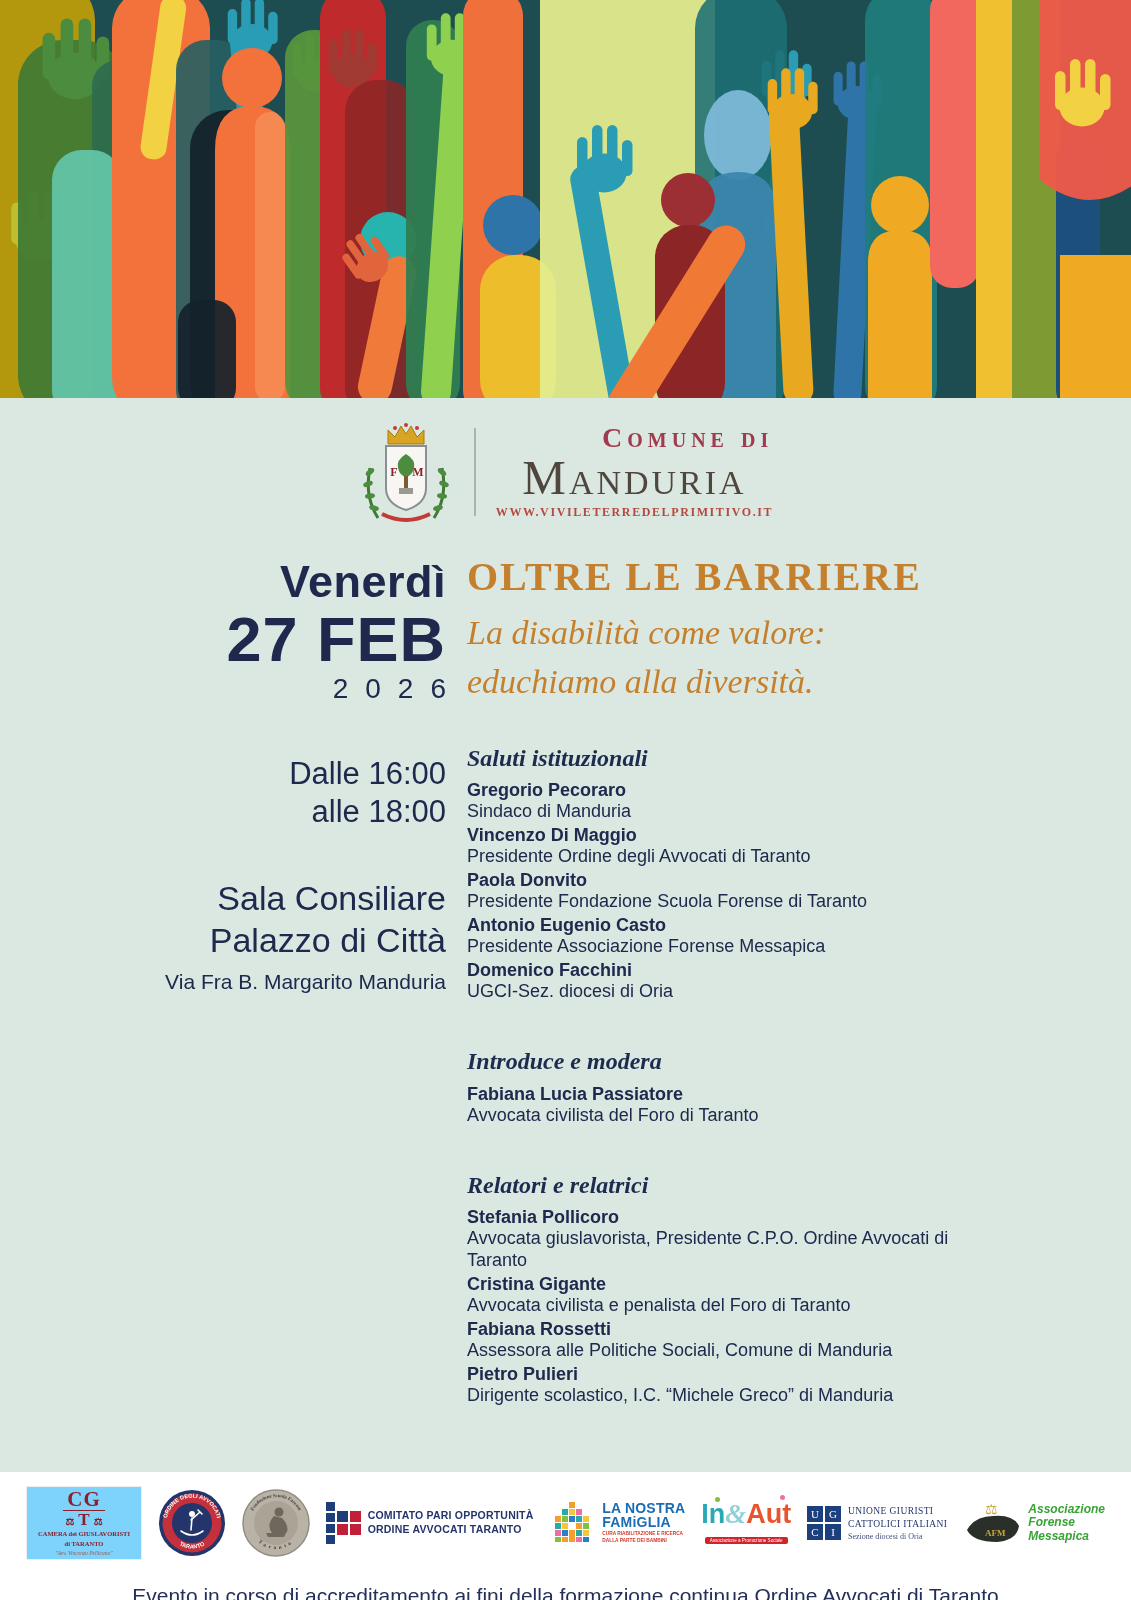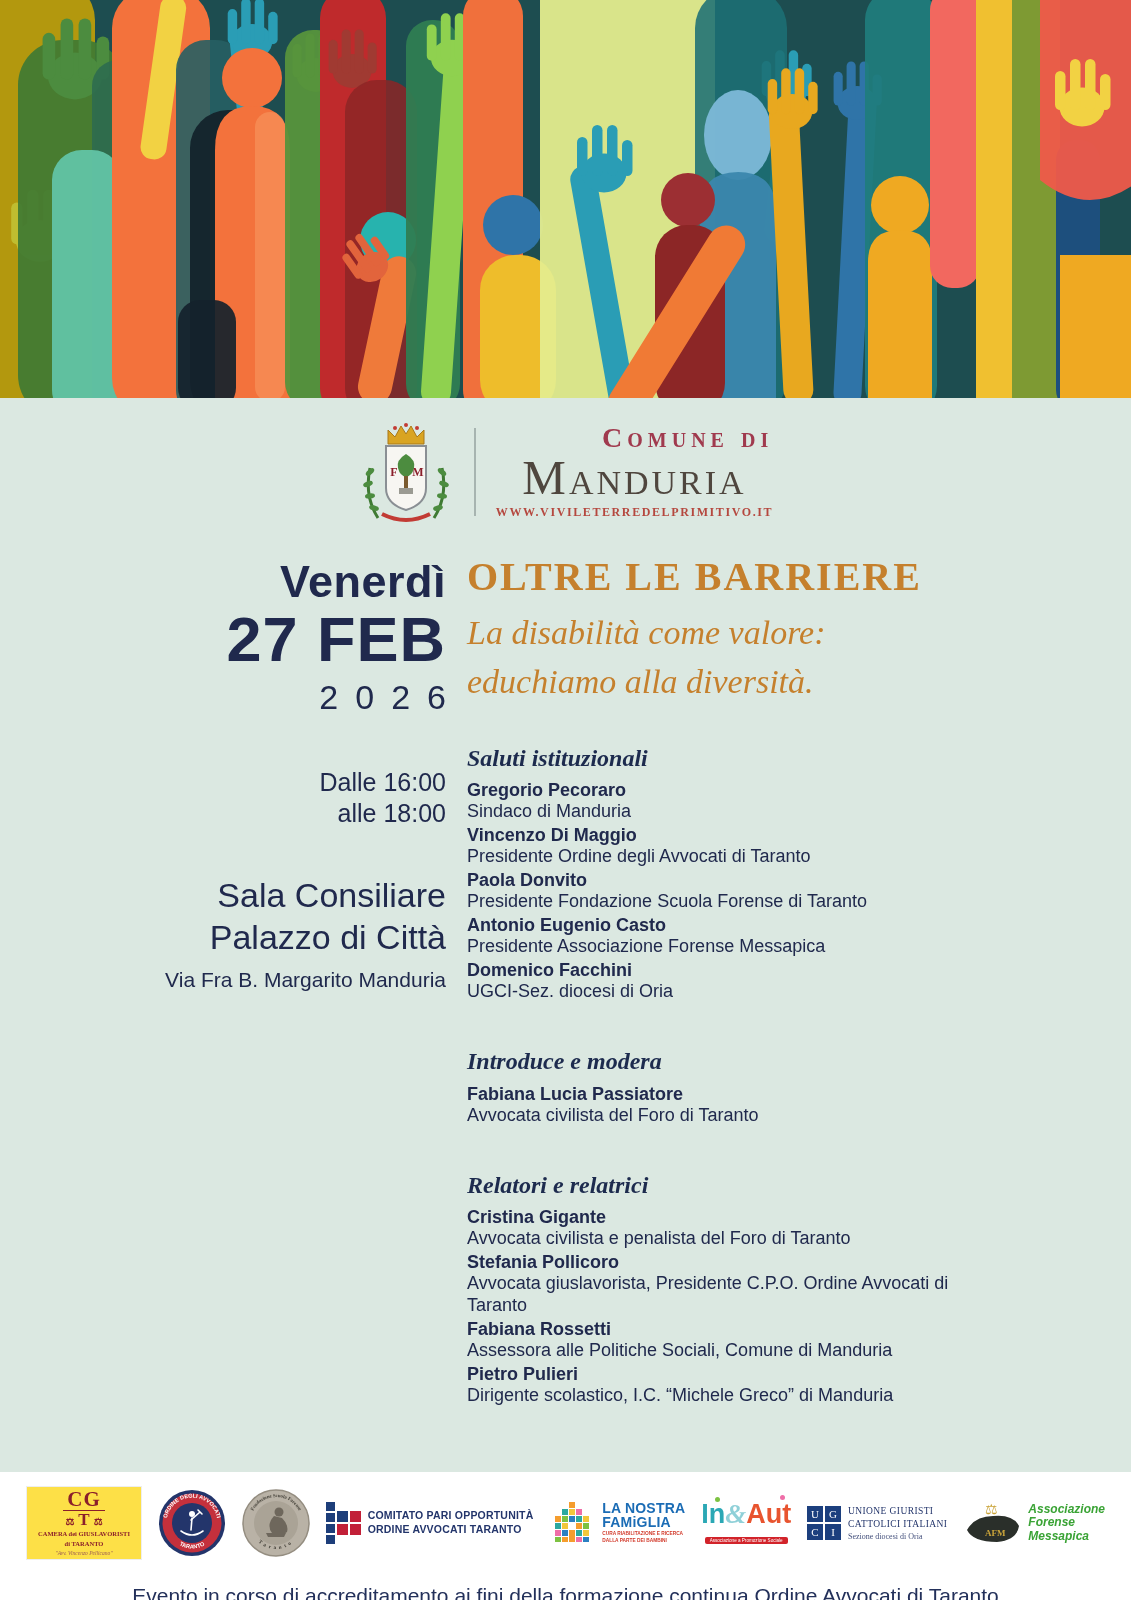--- a/index.html
+++ b/index.html
@@ -16,22 +16,22 @@
   .comune-di{font-family:"Liberation Serif",serif;font-variant:small-caps;font-weight:600;
              font-size:28px;letter-spacing:5px;color:#a03a4e;line-height:1;text-align:right;}
   .manduria{font-family:"Liberation Serif",serif;font-variant:small-caps;font-weight:500;
             font-size:49px;letter-spacing:3px;color:#4f463e;line-height:1.05;}
   .comune-url{font-family:"Liberation Serif",serif;font-size:12px;font-weight:700;
               letter-spacing:1.6px;color:#b5483f;margin-top:2px;}
   
   .col-left{position:absolute;left:128px;top:558px;width:318px;text-align:right;}
   .ev-day{font-size:45px;font-weight:600;line-height:1.05;letter-spacing:.5px;}
   .ev-date{font-size:63px;font-weight:700;line-height:1.08;letter-spacing:1px;}
-  .ev-year{font-size:34px;font-weight:500;letter-spacing:17px;margin-right:-17px;margin-top:5px;}
-  .ev-time{margin-top:50px;font-size:25px;font-weight:500;line-height:1.22;}
+  .ev-year{font-size:28px;font-weight:500;letter-spacing:17px;margin-right:-17px;}
+  .ev-time{margin-top:50px;font-size:31px;font-weight:500;line-height:1.22;}
   .ev-venue{margin-top:46px;font-size:34px;font-weight:500;line-height:1.24;}
   .ev-address{margin-top:9px;font-size:21px;font-weight:500;}
   
   .col-right{position:absolute;left:467px;top:556px;width:505px;}
   .ev-title{font-family:"Liberation Serif",serif;font-weight:700;font-size:40px;
             letter-spacing:2px;color:#c5802d;line-height:1.05;}
   .ev-subtitle{font-family:"Liberation Serif",serif;font-style:italic;font-size:34px;
                color:#c5802d;line-height:1.45;margin-top:10px;}
   .program{margin-top:38px;}
   .prog-section{margin-top:46px;}
@@ -40,21 +40,21 @@
                 font-size:24px;color:#1d2b4e;margin:0 0 8px 0;line-height:1.15;}
   .speaker{margin-bottom:3px;}
   .speaker-name{font-size:18px;font-weight:700;line-height:20px;}
   .speaker-role{font-size:18px;font-weight:400;line-height:22px;}
   
   .footer{position:absolute;left:0;top:1472px;width:1131px;height:128px;background:#ffffff;}
   .logo-row{display:flex;align-items:center;justify-content:space-between;
             padding:8px 26px 0 26px;height:86px;}
   .logo-item{display:flex;align-items:center;gap:7px;}
   
-  .cgt-card{width:110px;background:#fde047;border:1px solid #eee;text-align:center;
+  .cgt-card{width:110px;background:#7dd3fc;border:1px solid #eee;text-align:center;
             font-family:"Liberation Serif",serif;color:#8b1f2b;padding:3px 2px;}
   .cgt-cg{font-size:21px;font-weight:700;line-height:.95;letter-spacing:1px;border-bottom:1px solid #8b1f2b;display:inline-block;padding:0 4px;}
   .cgt-trow{font-size:17px;font-weight:700;line-height:1;}
   .cgt-scale{font-size:10px;}
   .cgt-org{font-size:6.5px;font-weight:700;line-height:1.25;margin-top:2px;}
   .cgt-tag{font-size:5.5px;font-style:italic;color:#9b5b55;margin-top:1px;}
   
   .cpo-icon{display:flex;gap:2px;align-items:center;}
   .cpo-colA{display:flex;flex-direction:column;gap:2px;}
   .cpo-sq{width:9px;height:9px;}
@@ -258,26 +258,26 @@
         <div class="prog-section">
           <h3 class="prog-heading">Introduce e modera</h3>
           <div class="speaker">
             <div class="speaker-name">Fabiana Lucia Passiatore</div>
             <div class="speaker-role">Avvocata civilista del Foro di Taranto</div>
           </div>
         </div>
         <div class="prog-section">
           <h3 class="prog-heading">Relatori e relatrici</h3>
           <div class="speaker">
+            <div class="speaker-name">Stefania Pollicoro</div>
+            <div class="speaker-role">Avvocata giuslavorista, Presidente C.P.O. Ordine Avvocati di Taranto</div>
+          </div>
+          <div class="speaker">
             <div class="speaker-name">Cristina Gigante</div>
             <div class="speaker-role">Avvocata civilista e penalista del Foro di Taranto</div>
-          </div>
-          <div class="speaker">
-            <div class="speaker-name">Stefania Pollicoro</div>
-            <div class="speaker-role">Avvocata giuslavorista, Presidente C.P.O. Ordine Avvocati di Taranto</div>
           </div>
           <div class="speaker">
             <div class="speaker-name">Fabiana Rossetti</div>
             <div class="speaker-role">Assessora alle Politiche Sociali, Comune di Manduria</div>
           </div>
           <div class="speaker">
             <div class="speaker-name">Pietro Pulieri</div>
             <div class="speaker-role">Dirigente scolastico, I.C. “Michele Greco” di Manduria</div>
           </div>
         </div>

